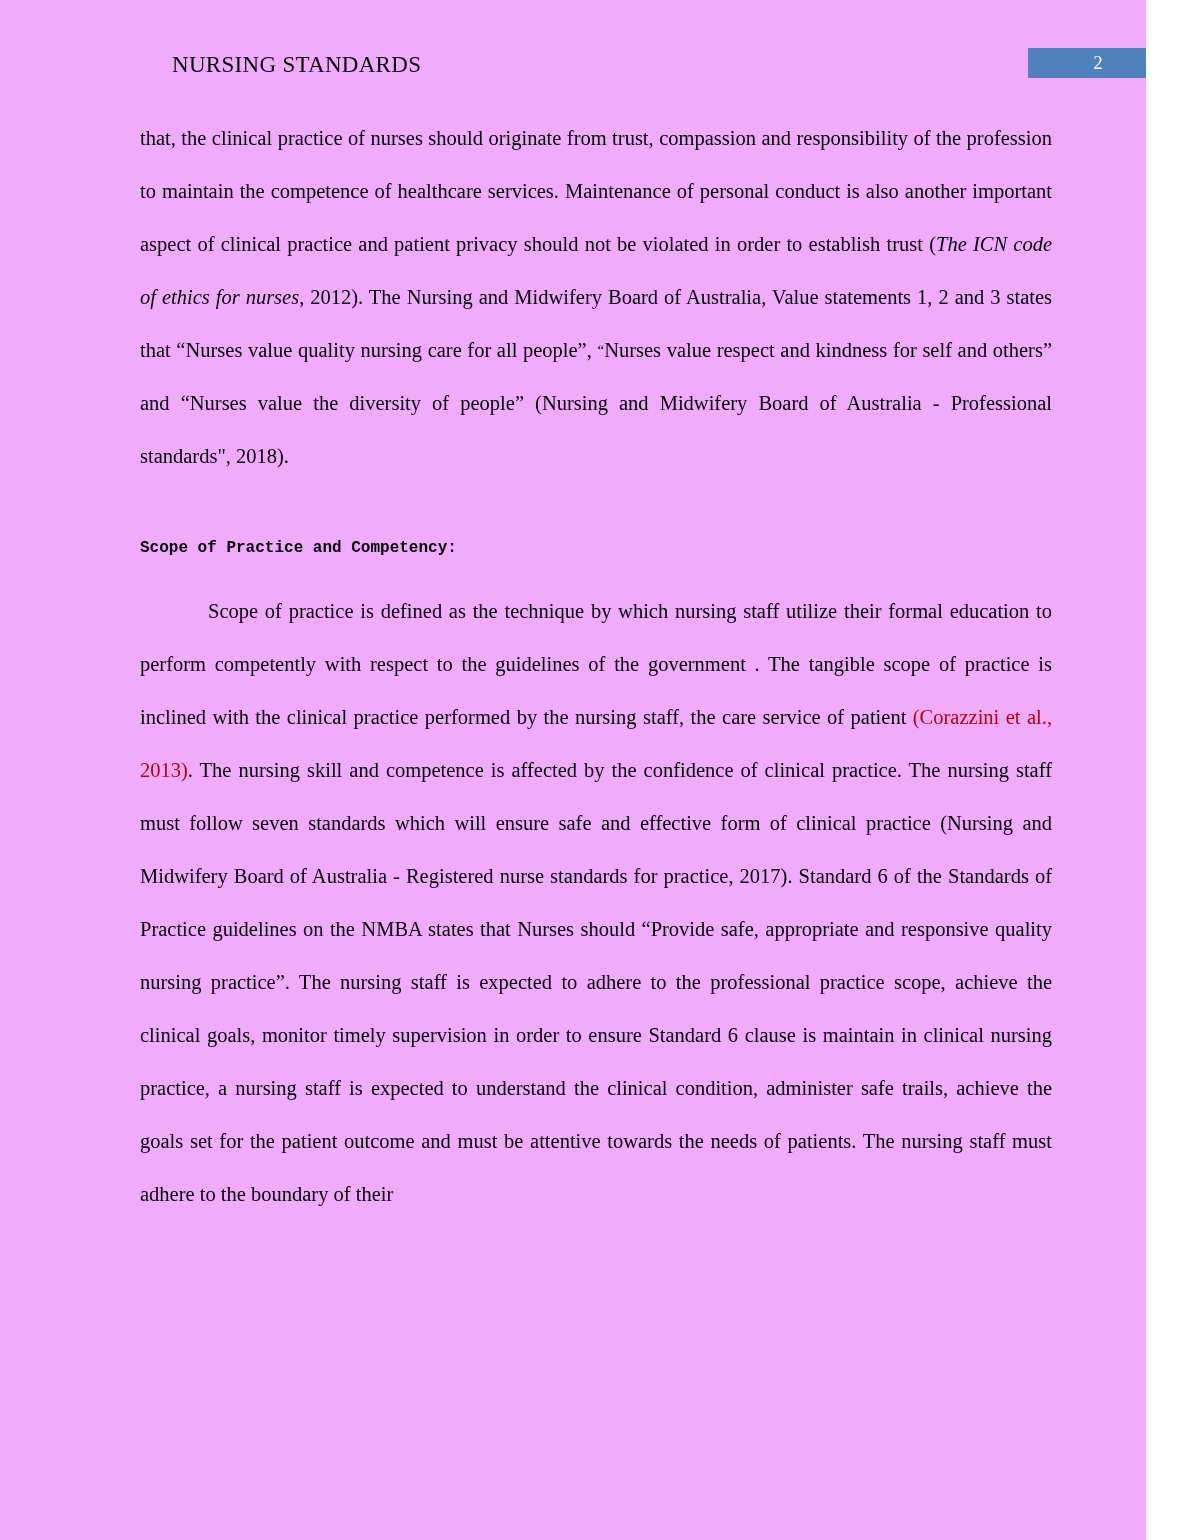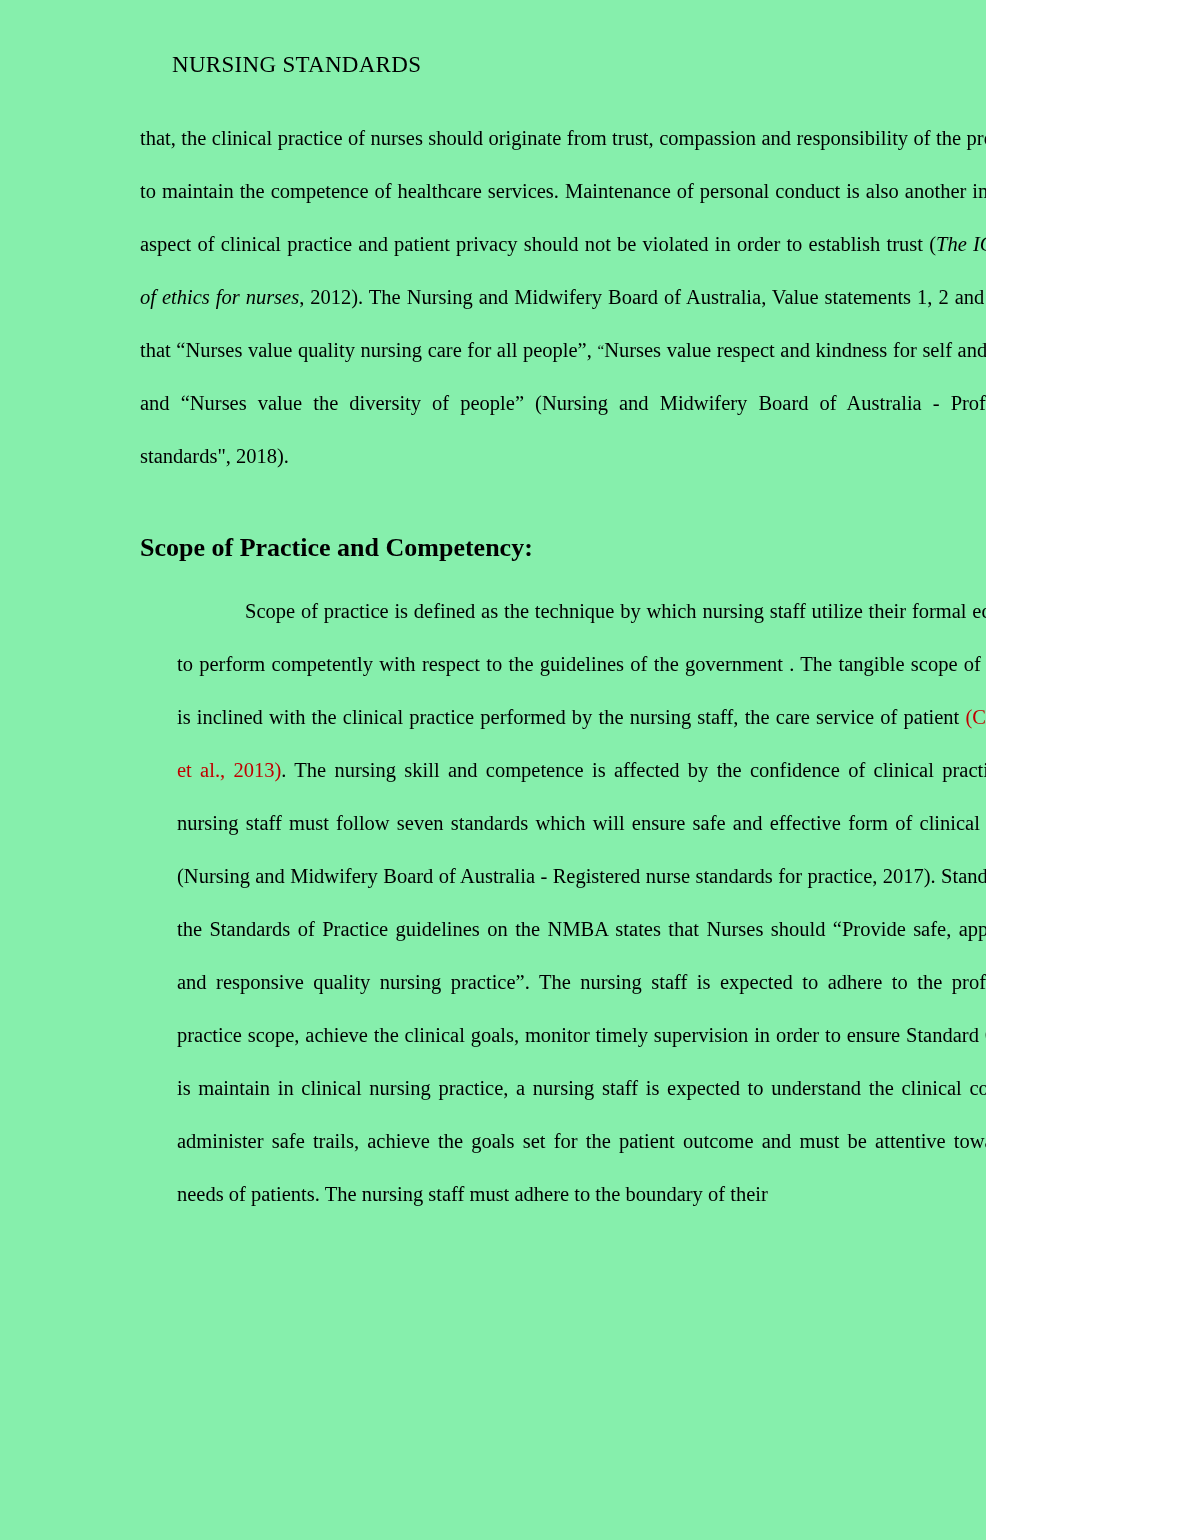--- a/index.html
+++ b/index.html
@@ -6,23 +6,23 @@
     margin: 0;
     padding: 0;
     background: #ffffff;
   }
   body {
     font-family: "Liberation Serif", serif;
     color: #000000;
   }
   .page {
     position: relative;
-    width: 986px;
+    width: 1146px;
     height: 1540px;
-    background: #86efac;
+    background: #f0abfc;
     box-sizing: border-box;
     overflow: hidden;
   }
   .header {
     position: absolute;
     top: 52px;
     left: 0;
     width: 1190px;
     height: 40px;
   }
@@ -60,27 +60,27 @@
   }
   p.body-para {
     margin: 0 0 0 0;
     font-size: 20.5px;
     line-height: 53px;
     text-align: justify;
     text-justify: inter-word;
   }
   p.body-para.indent {
     text-indent: 68px;
-    margin-left: 37px;
   }
   .section-heading {
     margin: 26px 0 22px 0;
-    font-size: 26px;
+    font-size: 16px;
     font-weight: bold;
     line-height: 30px;
+    font-family: Liberation Mono, monospace;
   }
   .italic { font-style: italic; }
   .cite-red { color: #c00000; }
   .small-quote { font-size: 15px; vertical-align: 2px; }
   .spacer-1 { height: 24px; }
 </style>
 </head>
 <body>
 
 <div class="page">

